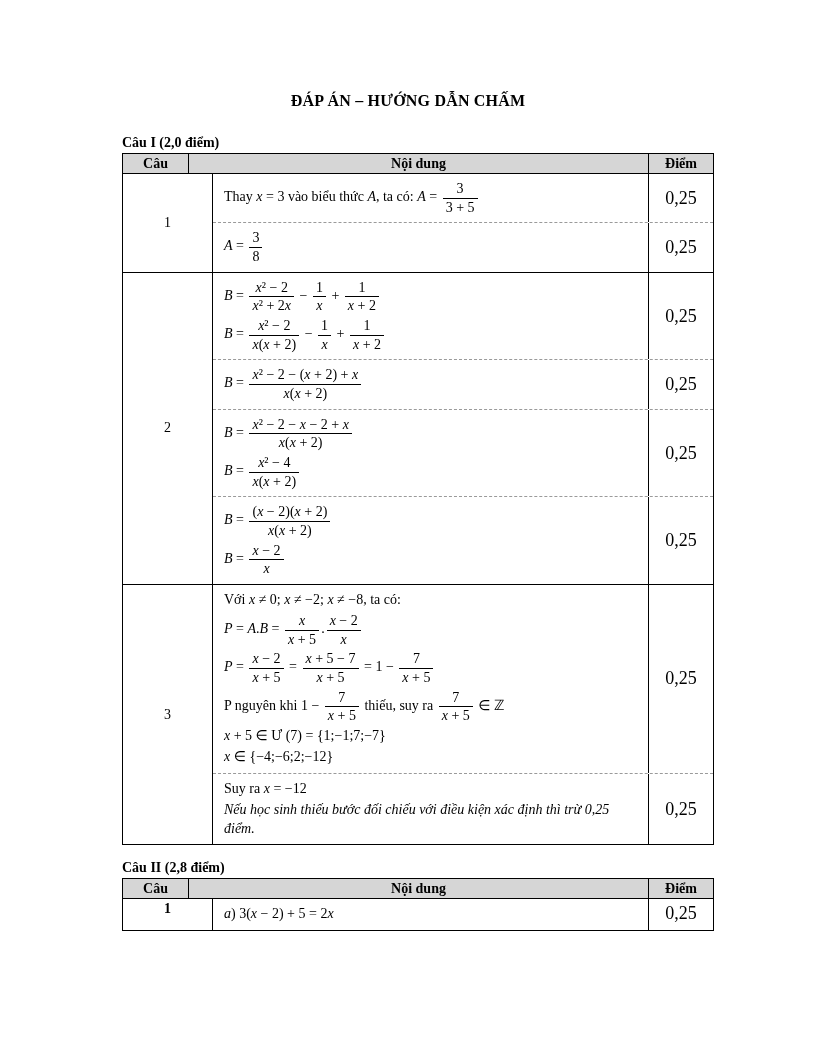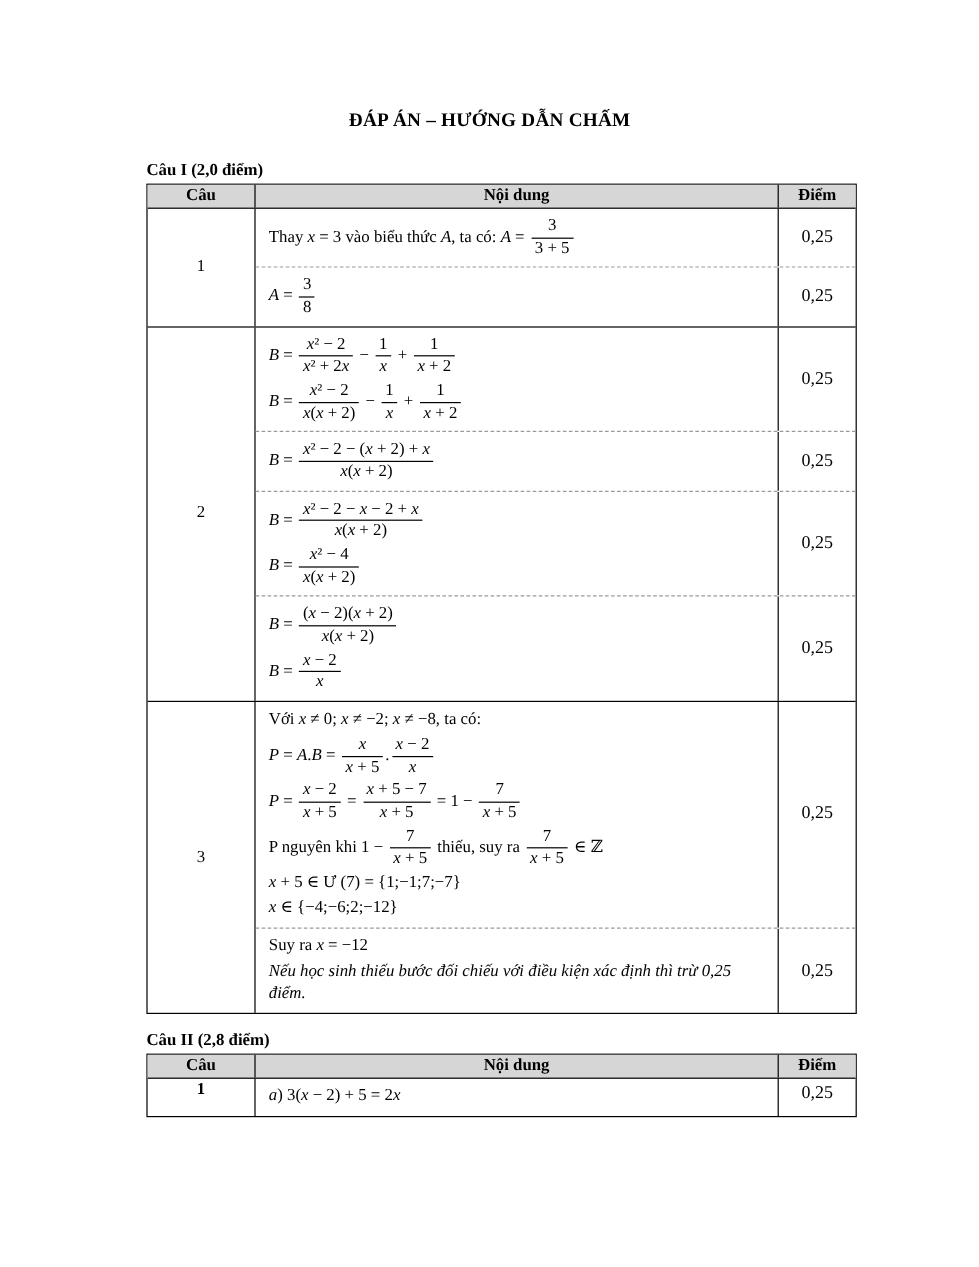--- a/index.html
+++ b/index.html
@@ -10,33 +10,33 @@
   }
   .title{
     padding-top:92px;text-align:center;font-weight:bold;font-size:16px;letter-spacing:.2px;
   }
   .content{margin:25px 102px 0 122px;}
   .section-heading{font-weight:bold;font-size:14px;margin:0 0 2px 0;}
   .section + .section{margin-top:15px;}
   .tbl{border:1px solid #000;}
   .thead{display:flex;background:#d6d6d6;border-bottom:1px solid #000;font-weight:bold;
          text-align:center;height:19px;line-height:19px;font-size:14px;}
-  .hc{width:90px;border-right:1px solid #000;box-sizing:border-box;}
+  .hc{width:66px;border-right:1px solid #000;box-sizing:border-box;}
   .hn{flex:1;border-right:1px solid #000;box-sizing:border-box;}
   .hd{width:64px;box-sizing:border-box;}
   .group{display:flex;border-bottom:1px solid #000;}
   .group:last-child{border-bottom:none;}
   .glabel{width:90px;border-right:1px solid #000;box-sizing:border-box;display:flex;
           align-items:center;justify-content:center;font-size:14px;}
   .grows{flex:1;display:flex;flex-direction:column;}
   .subrow{display:flex;flex:1;border-bottom:1px dashed #9a9a9a;}
   .subrow:last-child{border-bottom:none;}
-  .scontent{flex:1;border-right:1px solid #000;box-sizing:border-box;padding:4px 8px 4px 11px;}
+  .scontent{flex:1;border-right:1px solid #000;box-sizing:border-box;padding:4px 8px 4px 11px;font-family:Liberation Serif, serif;}
   .sscore{width:64px;box-sizing:border-box;display:flex;align-items:center;justify-content:center;
-          font-size:15px;}
+          font-size:18px;}
   .line{margin:2px 0;line-height:1.35;}
   .note{font-style:italic;}
   .math i{font-style:italic;}
   .frac{display:inline-block;vertical-align:middle;text-align:center;margin:1px 2px;line-height:1.12;}
   .frac .fn{display:block;padding:0 3px 1px 3px;border-bottom:1px solid #000;}
   .frac .fd{display:block;padding:1px 3px 0 3px;}
   
   .vt .glabel{align-items:flex-start;padding-top:2px;font-weight:bold;}
   .vt .sscore{align-items:flex-start;padding-top:4px;}
 </style>

